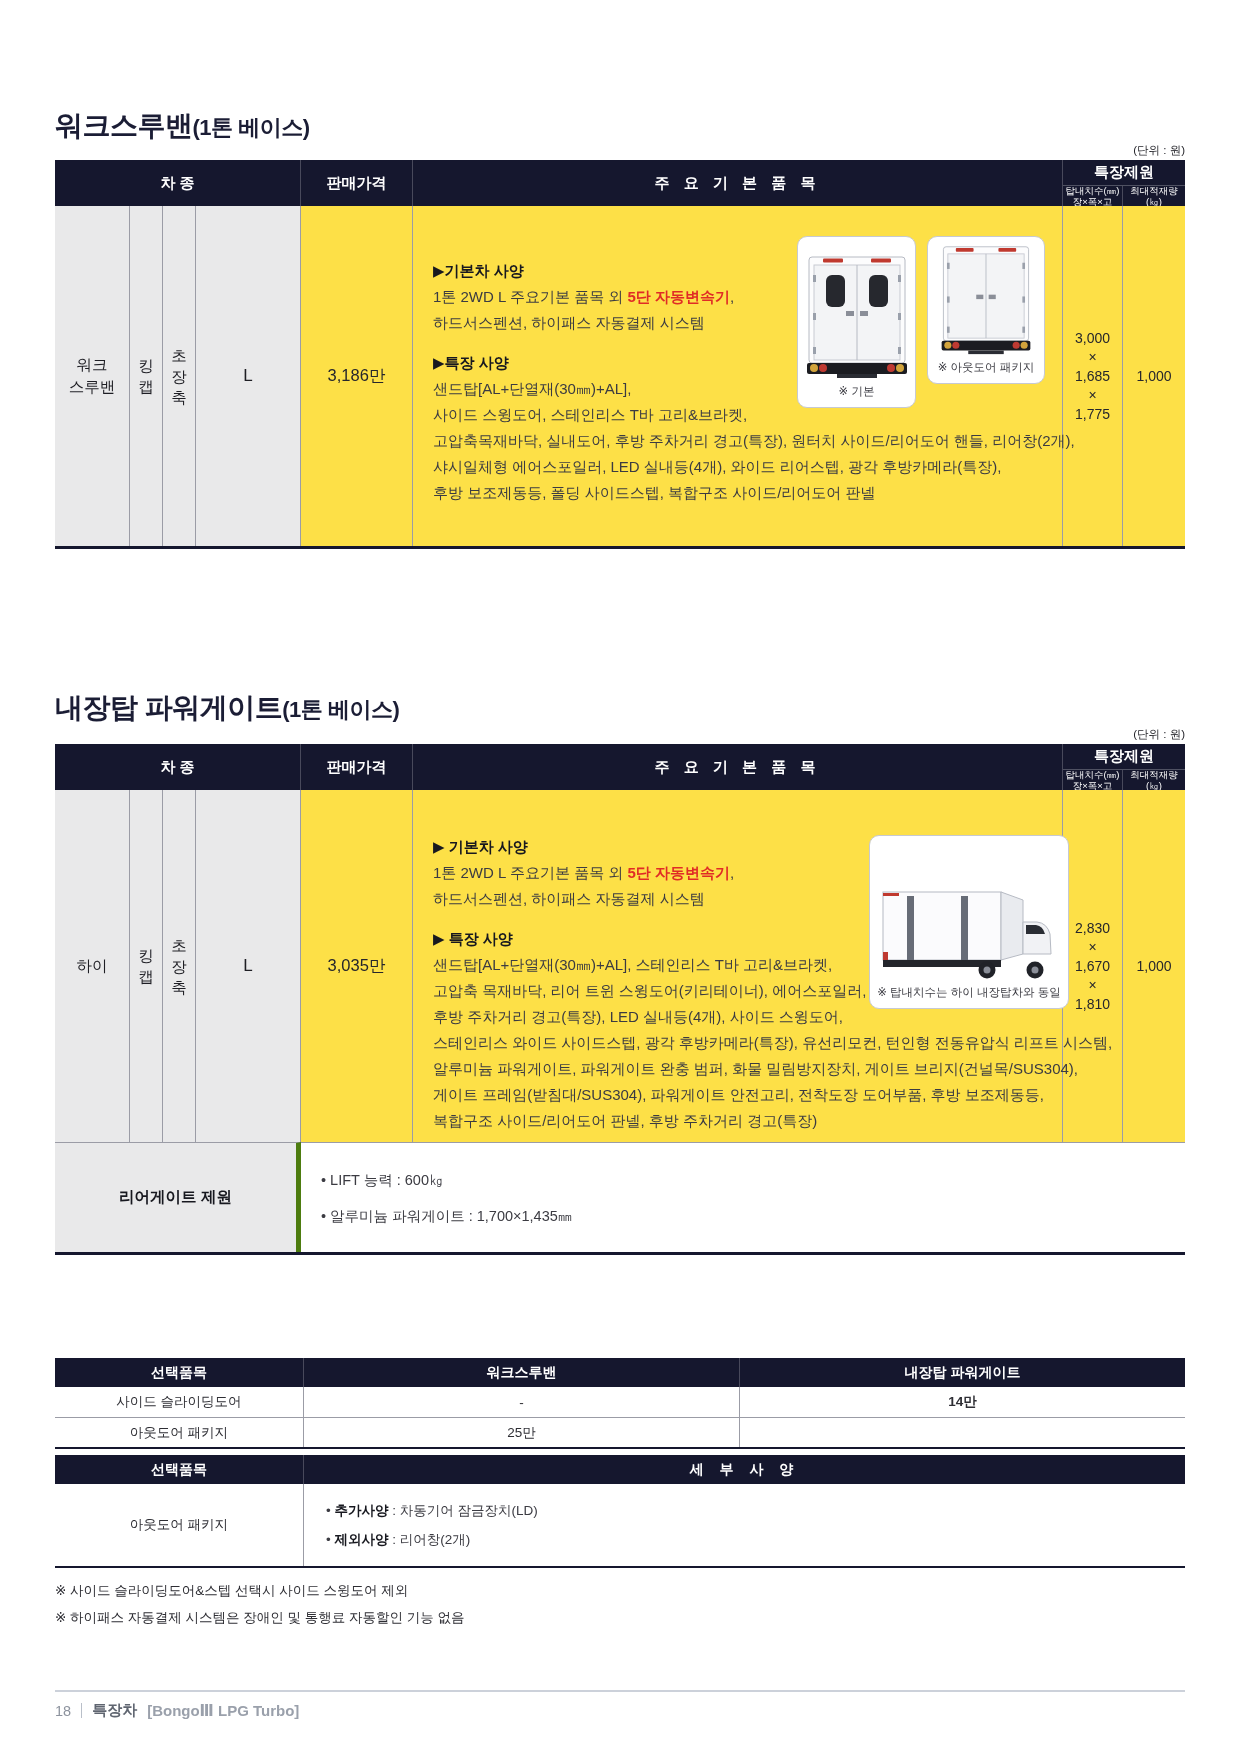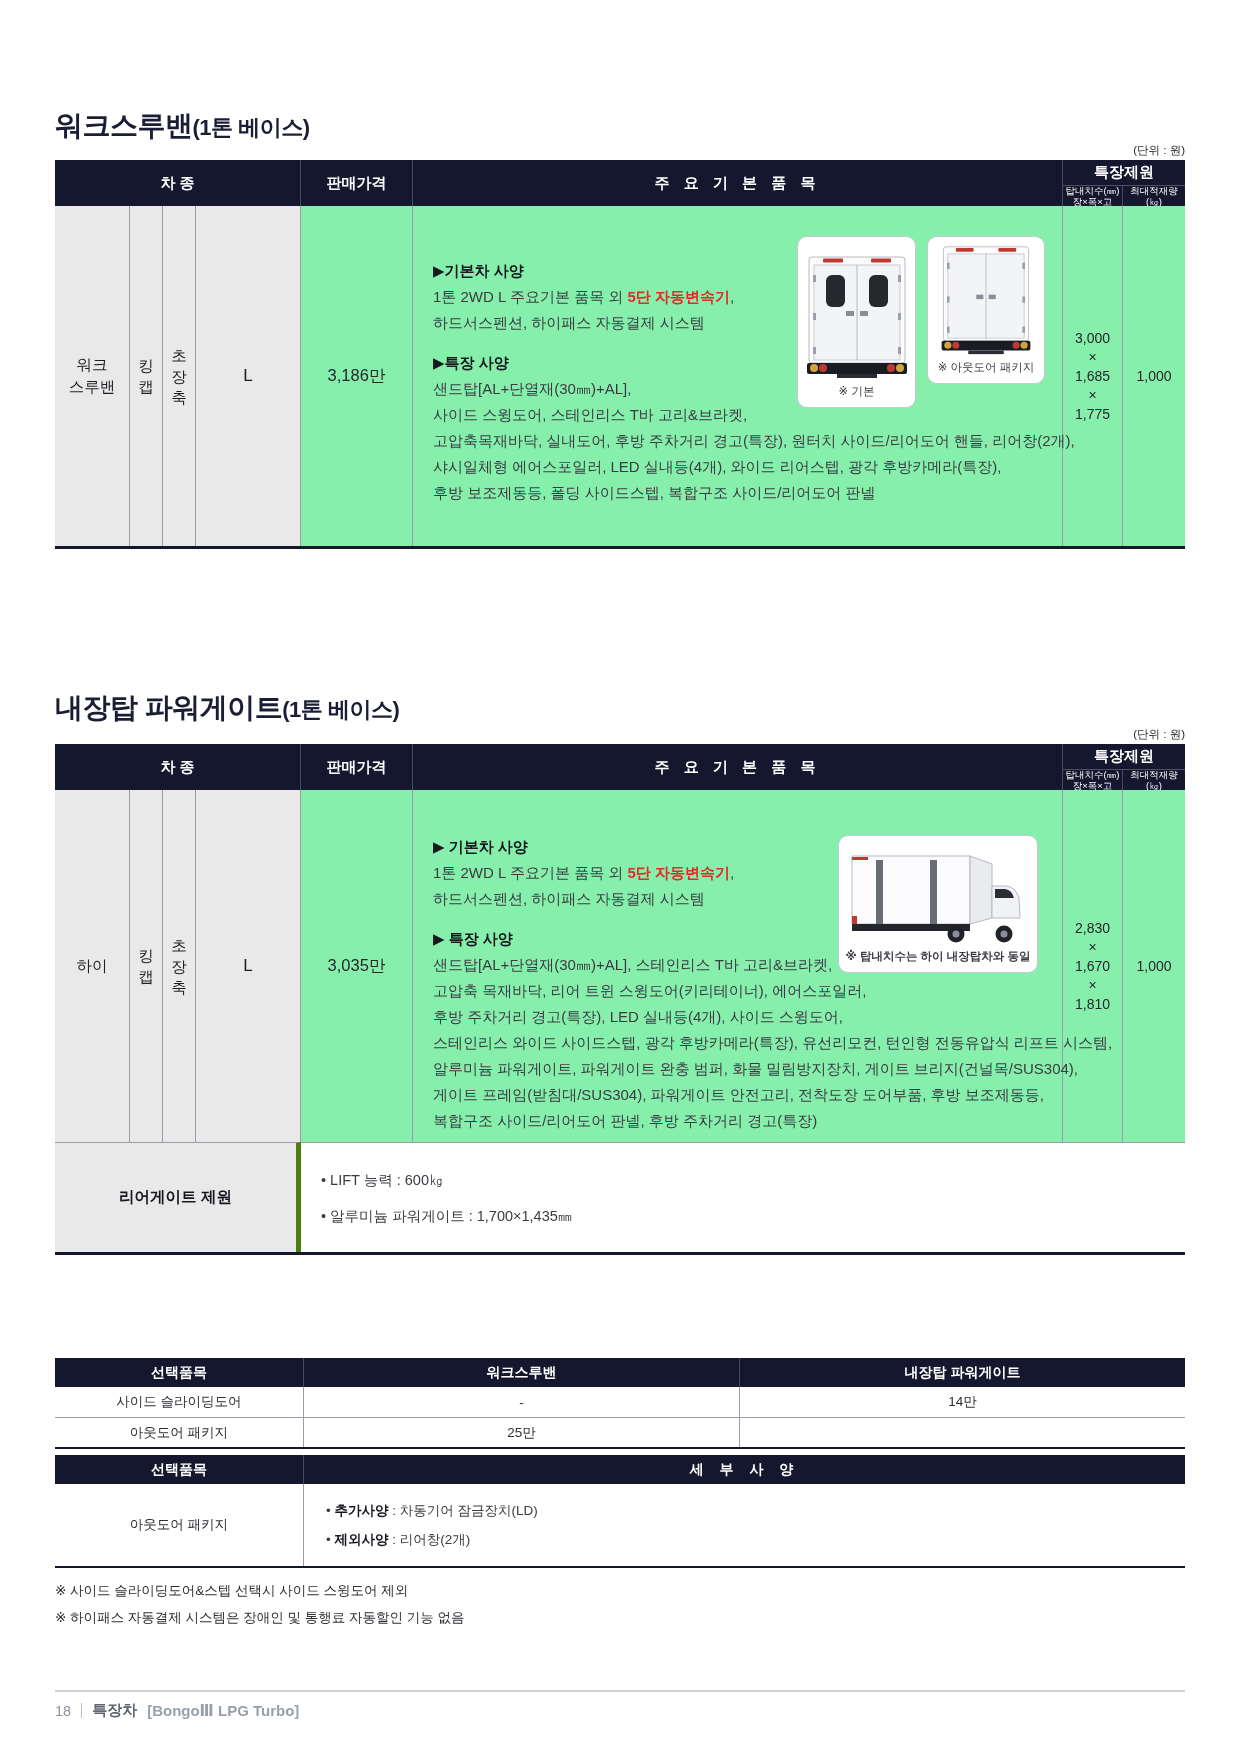--- a/index.html
+++ b/index.html
@@ -23,41 +23,41 @@
   .hcell{background:#15172e;color:#fff;display:flex;flex-direction:column;align-items:center;justify-content:center;font-size:15px;font-weight:bold;border-right:1px solid rgba(255,255,255,.22);}
   .hcell.noborder{border-right:none;}
   .hd-model{grid-column:1/5;grid-row:1/3;}
   .hd-price{grid-column:5;grid-row:1/3;}
   .hd-items{grid-column:6;grid-row:1/3;letter-spacing:5px;}
   .hd-spec{grid-column:7/9;grid-row:1;border-right:none;border-bottom:1px solid rgba(255,255,255,.25);}
   .hd-sub{font-size:9.5px;font-weight:normal;line-height:11px;text-align:center;}
   .hd-dim{grid-column:7;grid-row:2;}
   .hd-pay{grid-column:8;grid-row:2;border-right:none;}
 
-  .bcell{display:flex;align-items:center;justify-content:center;border-right:1px solid #9b9ca6;grid-row:3;background:#86efac;}
+  .bcell{display:flex;align-items:center;justify-content:center;border-right:1px solid #9b9ca6;grid-row:3;background:#fde047;}
   .bcell.lastcol{border-right:none;}
   .gray{background:#e9e9ea;}
   .pre{white-space:pre-line;text-align:center;}
   .model-cell{font-size:15.5px;color:#1e1e24;line-height:22px;}
   .vert-cell{font-size:15.5px;color:#1e1e24;line-height:21px;}
   .grade-cell{font-size:17px;color:#1e1e24;}
   .price-cell{font-size:16.5px;color:#26262c;}
   .dims-cell{font-size:14px;line-height:19px;color:#26262c;}
 
   .content-cell{display:block;position:relative;text-align:left;padding:52px 0 0 20px;}
   .content-cell.c2{padding-top:44px;}
   .ln{font-size:15px;color:#3b3b42;line-height:26px;white-space:nowrap;}
   .ln-title{font-weight:bold;color:#17181f;}
   .red{color:#e02b26;font-weight:bold;}
   .gap{height:14px;}
 
   .imgbox{position:absolute;border:1px solid #c6c9d2;border-radius:10px;background:#fff;display:flex;flex-direction:column;align-items:center;justify-content:flex-end;padding:8px 4px 9px;}
   .ib1{left:384px;top:30px;width:119px;height:172px;}
   .ib2{left:514px;top:30px;width:118px;height:148px;}
-  .ib3{left:425px;top:45px;width:200px;height:138px;font-weight:bold;}
+  .ib3{left:456px;top:45px;width:200px;height:174px;}
   .cap{font-size:11.5px;color:#3b3b42;margin-top:6px;white-space:nowrap;line-height:13px;}
 
   .gate-label{grid-column:1/5;grid-row:4;border-top:1px solid #9b9ca6;border-right:5px solid #4d7c0f;display:flex;align-items:center;justify-content:center;font-size:15.5px;font-weight:bold;color:#17181f;}
   .gate-content{grid-column:5/9;grid-row:4;border-top:1px solid #9b9ca6;display:flex;flex-direction:column;justify-content:center;padding-left:20px;}
   .gate-content .ln{font-size:14.5px;line-height:36px;}
 
   .t3 .hcell,.t4 .hcell{font-size:14px;}
   .t3 .hcell{grid-row:1;}
   .vcell{display:flex;align-items:center;justify-content:center;font-size:13.5px;color:#2e2e34;background:#fff;border-right:1px solid #9b9ca6;}
   .vcell.lastcol{border-right:none;}
@@ -256,21 +256,21 @@
   </div>
 </div>
 
 <div class="tbl t3">
   <div class="hcell" style="grid-column:1;">선택품목</div>
   <div class="hcell" style="grid-column:2;">워크스루밴</div>
   <div class="hcell noborder" style="grid-column:3;">내장탑 파워게이트</div>
 
   <div class="vcell gray" style="grid-column:1;grid-row:2;">사이드 슬라이딩도어</div>
   <div class="vcell" style="grid-column:2;grid-row:2;">-</div>
-  <div class="vcell lastcol" style="grid-column:3;grid-row:2;">14만</div>
+  <div class="vcell lastcol" style="grid-column:3;grid-row:2;font-weight:bold;">14만</div>
 
   <div class="vcell gray rowline" style="grid-column:1;grid-row:3;">아웃도어 패키지</div>
   <div class="vcell rowline" style="grid-column:2;grid-row:3;">25만</div>
   <div class="vcell lastcol rowline" style="grid-column:3;grid-row:3;"></div>
 </div>
 
 <div class="tbl t4">
   <div class="hcell" style="grid-column:1;grid-row:1;">선택품목</div>
   <div class="hcell noborder h-wide" style="grid-column:2;grid-row:1;">세 부 사 양</div>
 

